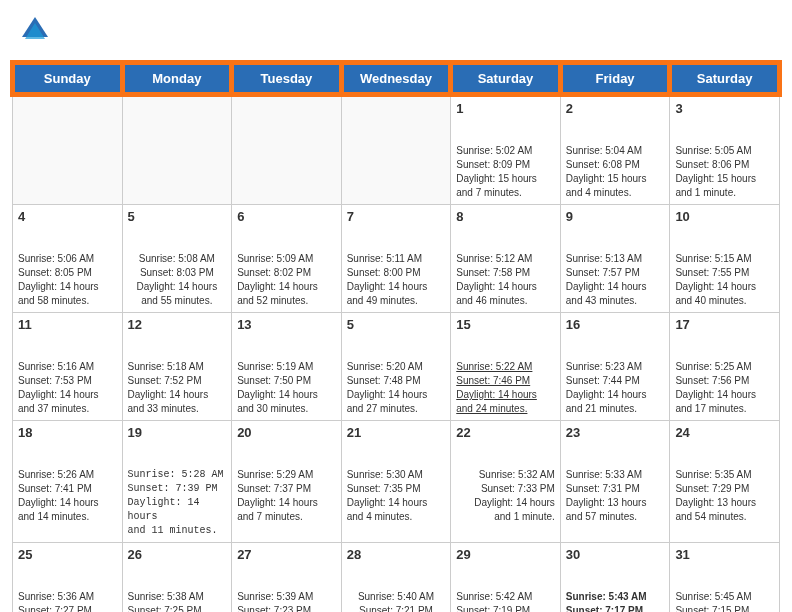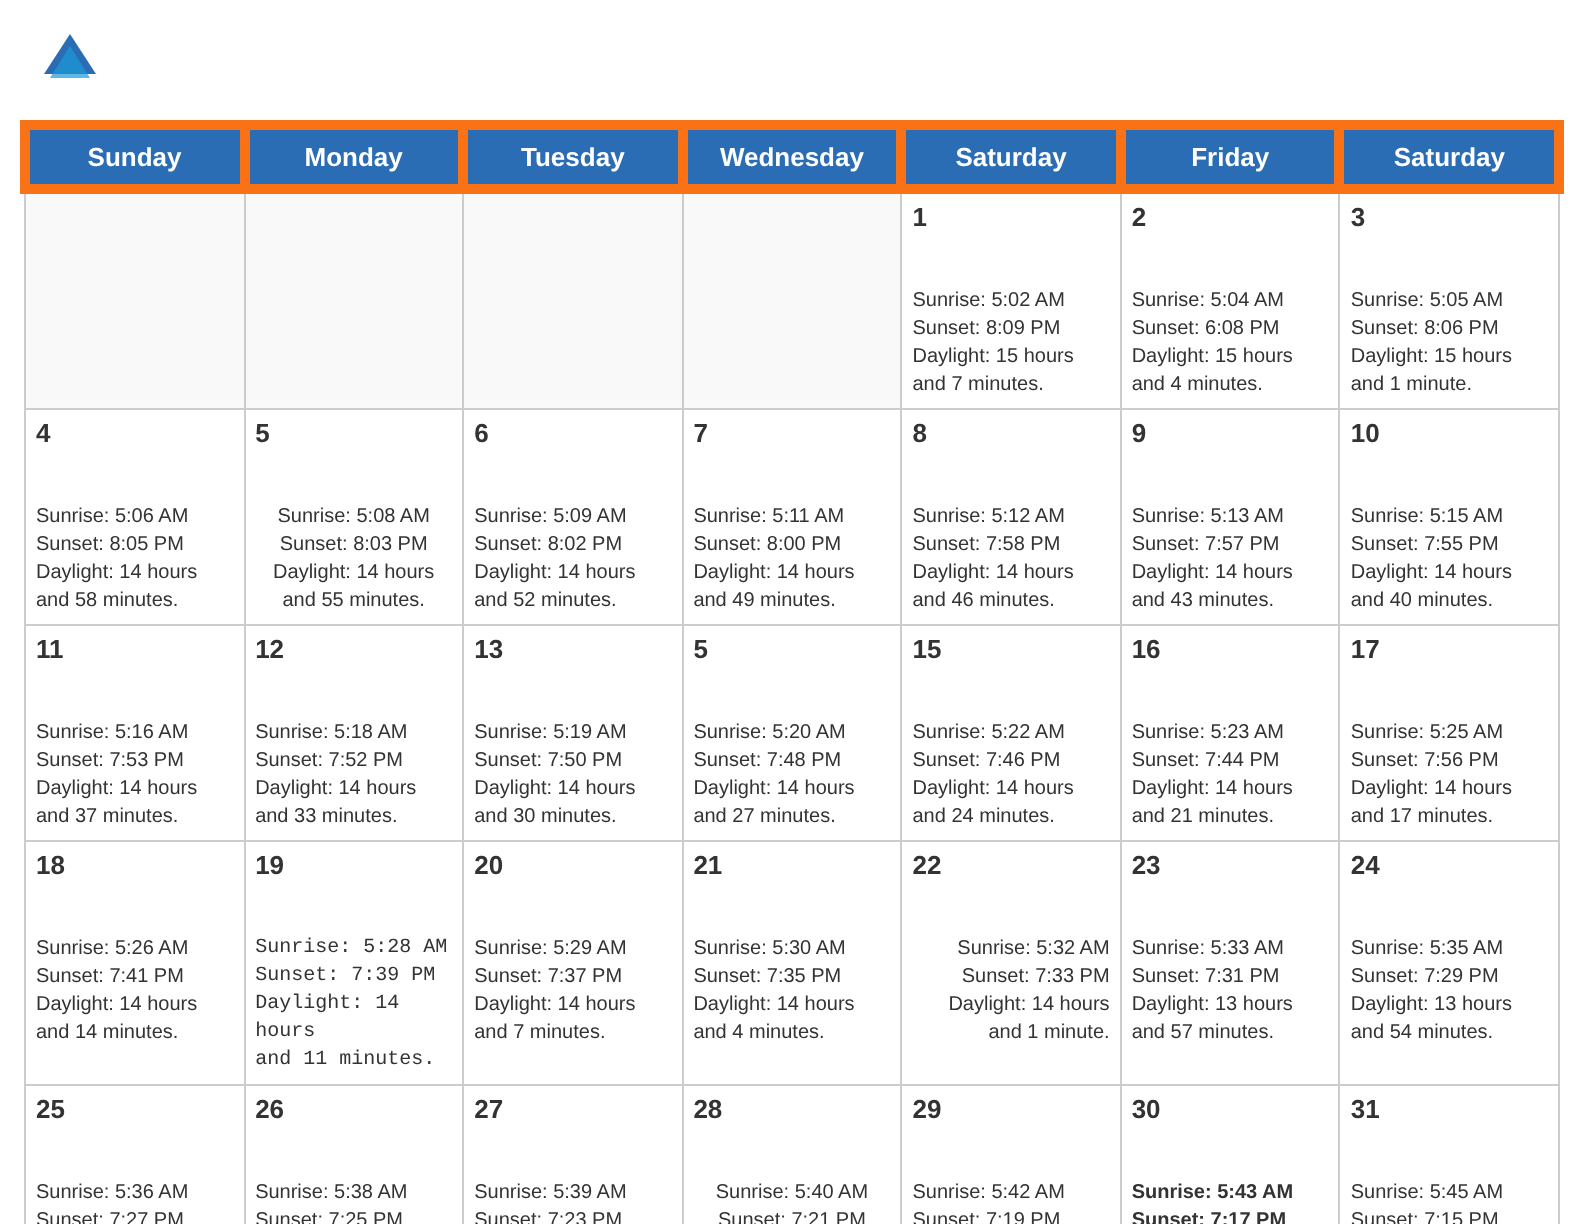--- a/index.html
+++ b/index.html
@@ -229,21 +229,21 @@
         </td>
         <td>
           <span class="day-num">5</span>
           <div class="cell-info" style="white-space: pre-line;">Sunrise: 5:20 AM
 Sunset: 7:48 PM
 Daylight: 14 hours
 and 27 minutes.</div>
         </td>
         <td>
           <span class="day-num">15</span>
-          <div class="cell-info" style="white-space: pre-line;">Sunrise: 5:22 AM
+          <div class="cell-info" style="white-space: pre-line; text-decoration: underline;">Sunrise: 5:22 AM
 Sunset: 7:46 PM
 Daylight: 14 hours
 and 24 minutes.</div>
         </td>
         <td>
           <span class="day-num">16</span>
           <div class="cell-info" style="white-space: pre-line;">Sunrise: 5:23 AM
 Sunset: 7:44 PM
 Daylight: 14 hours
 and 21 minutes.</div>

